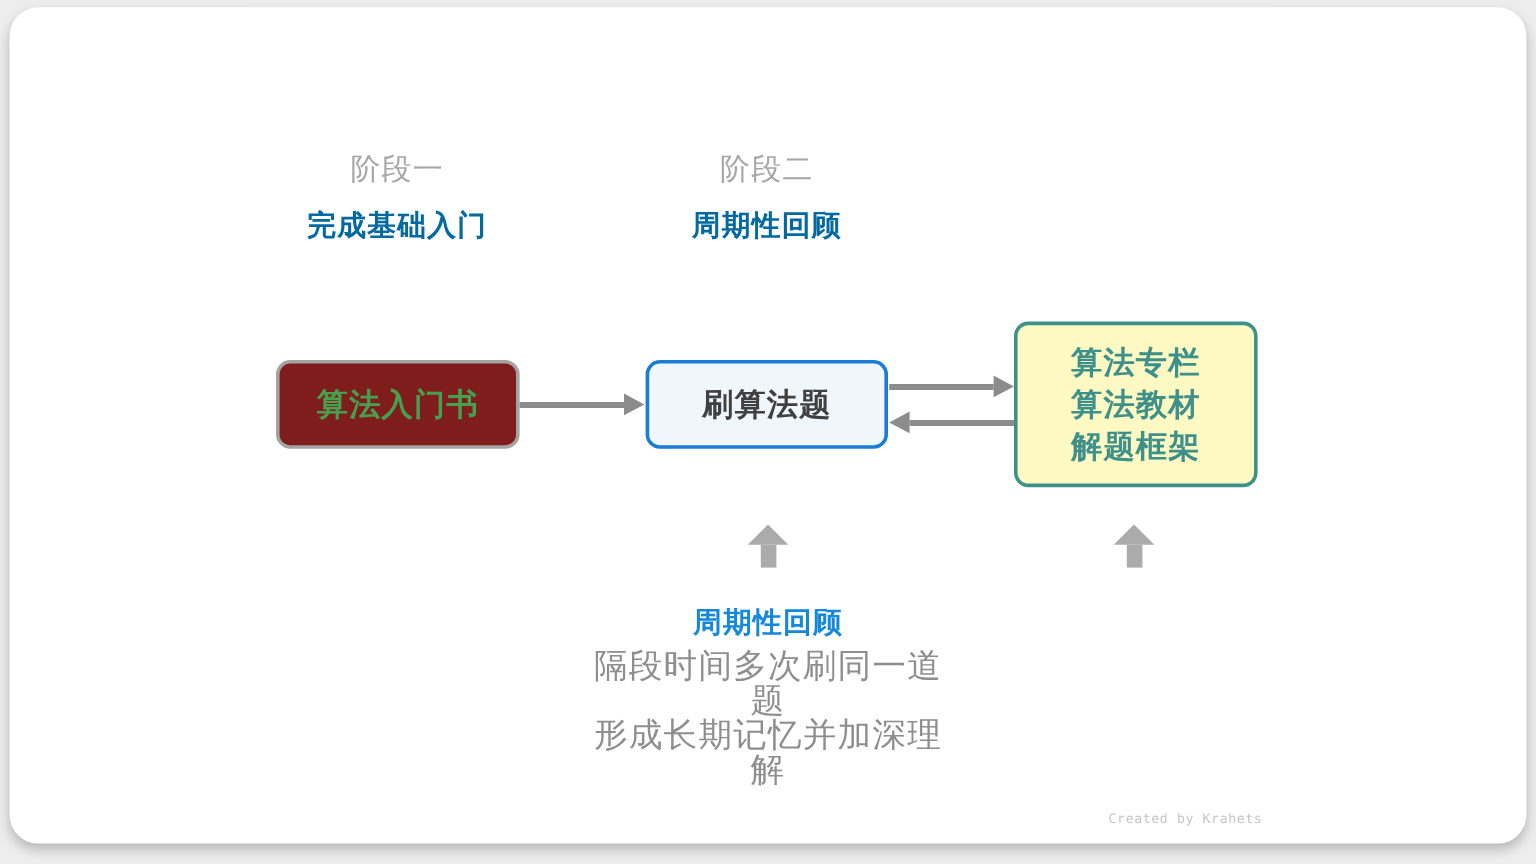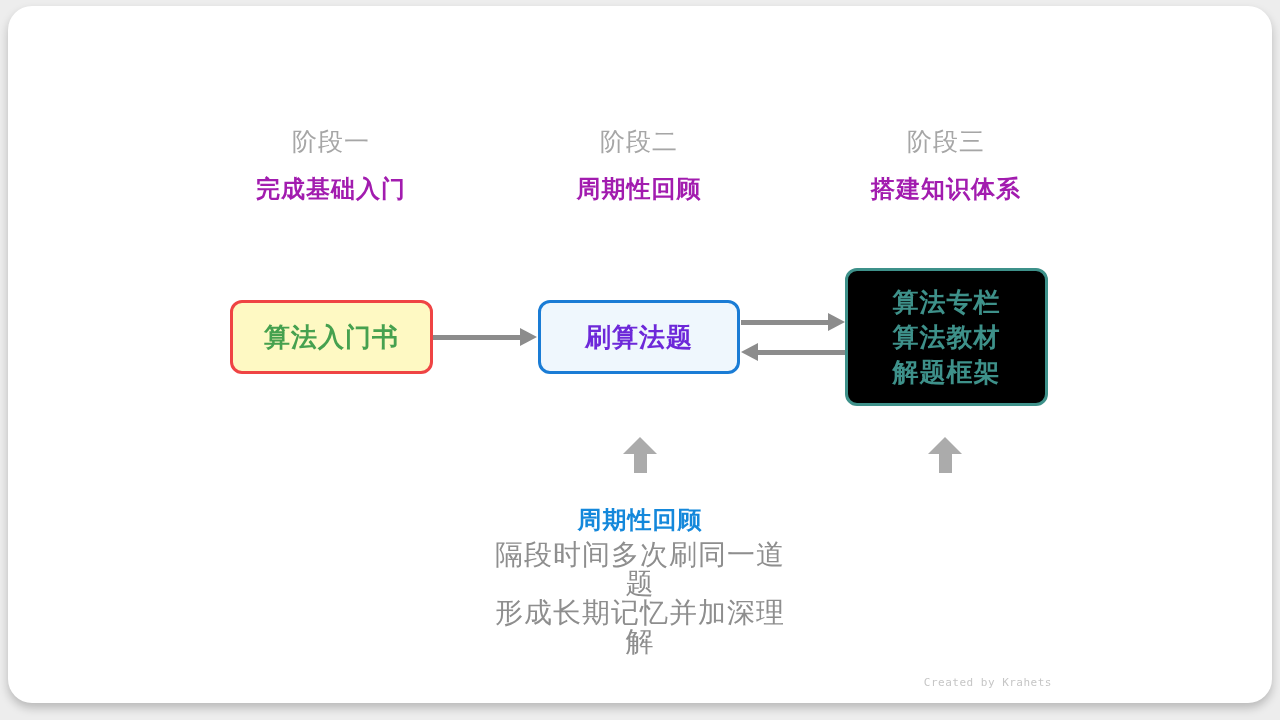--- a/index.html
+++ b/index.html
@@ -33,53 +33,53 @@
     font-size: 25px;
     line-height: 30px;
     color: #a6a6a6;
     margin-bottom: 18px;
     letter-spacing: 1px;
   }
   .stage-title {
     font-size: 24px;
     line-height: 30px;
     font-weight: bold;
-    color: #a21caf;
+    color: #0369a1;
     letter-spacing: 1px;
     text-align: center;
   }
   
   .node {
     position: absolute;
     border-radius: 12px;
     display: flex;
     flex-direction: column;
     align-items: center;
     justify-content: center;
     text-align: center;
   }
   .node-line {
     font-size: 26px;
     font-weight: bold;
     line-height: 35px;
     letter-spacing: 1px;
   }
   .node-green {
-    border: 3px solid #ef4444;
-    background: #fef9c3;
+    border: 3px solid #a3a3a3;
+    background: #7f1d1d;
   }
   .node-green .node-line { color: #46a14f; }
   .node-blue {
     border: 3px solid #1a7cd5;
     background: #eff7fd;
   }
-  .node-blue .node-line { color: #6d28d9; }
+  .node-blue .node-line { color: #404040; }
   .node-teal {
     border: 3px solid #3e918a;
-    background: #000000;
+    background: #fef9c3;
   }
   .node-teal .node-line { color: #3e918a; }
   
   .harrow {
     position: absolute;
     height: 18px;
     display: flex;
     align-items: center;
   }
   .harrow .shaft {
@@ -157,24 +157,20 @@
   <div class="card"></div>
 
   <div class="stage" style="left:211px">
     <div class="stage-label">阶段一</div>
     <div class="stage-title">完成基础入门</div>
   </div>
   <div class="stage" style="left:519px">
     <div class="stage-label">阶段二</div>
     <div class="stage-title">周期性回顾</div>
   </div>
-  <div class="stage" style="left:826px">
-    <div class="stage-label">阶段三</div>
-    <div class="stage-title">搭建知识体系</div>
-  </div>
 
   <div class="node node-green" style="left:230px; top:300px; width:203px; height:74px">
     <div class="node-line">算法入门书</div>
   </div>
   <div class="node node-blue" style="left:538px; top:300px; width:202px; height:74px">
     <div class="node-line">刷算法题</div>
   </div>
   <div class="node node-teal" style="left:845px; top:268px; width:203px; height:138px">
     <div class="node-line">算法专栏</div>
     <div class="node-line">算法教材</div>

